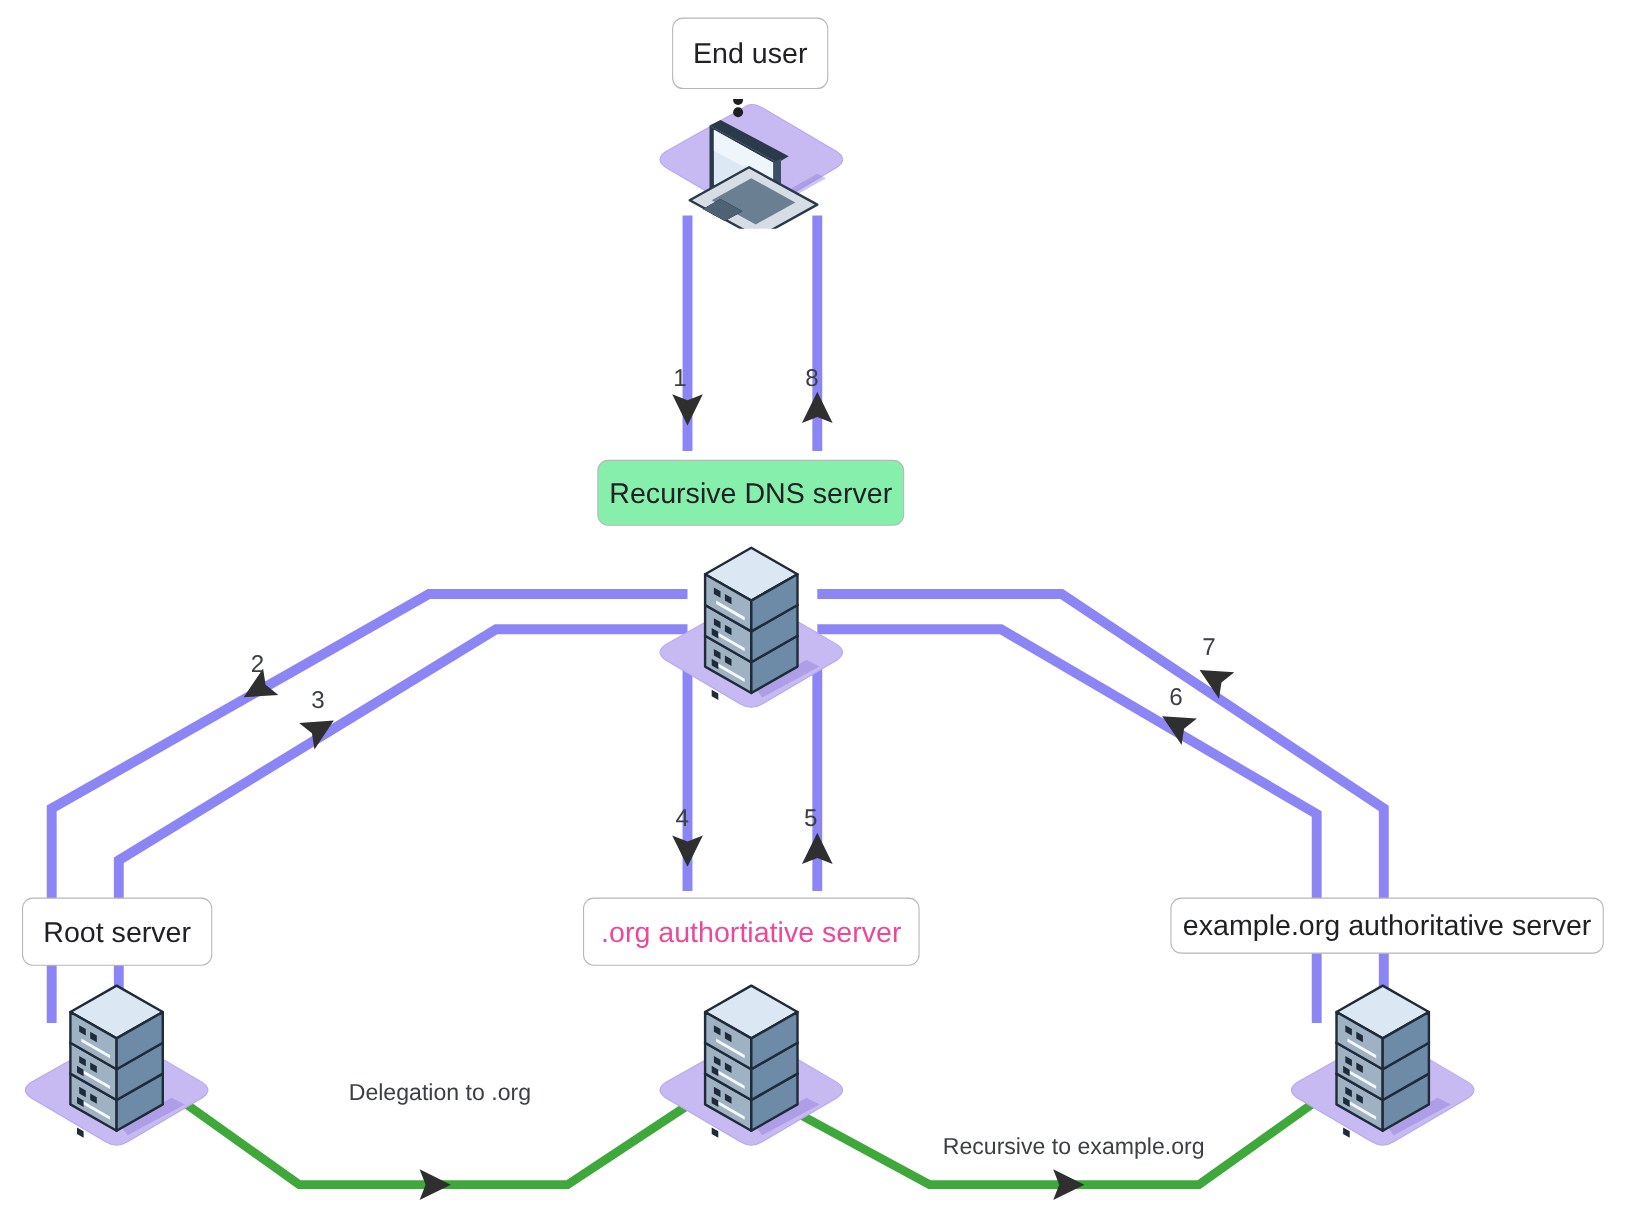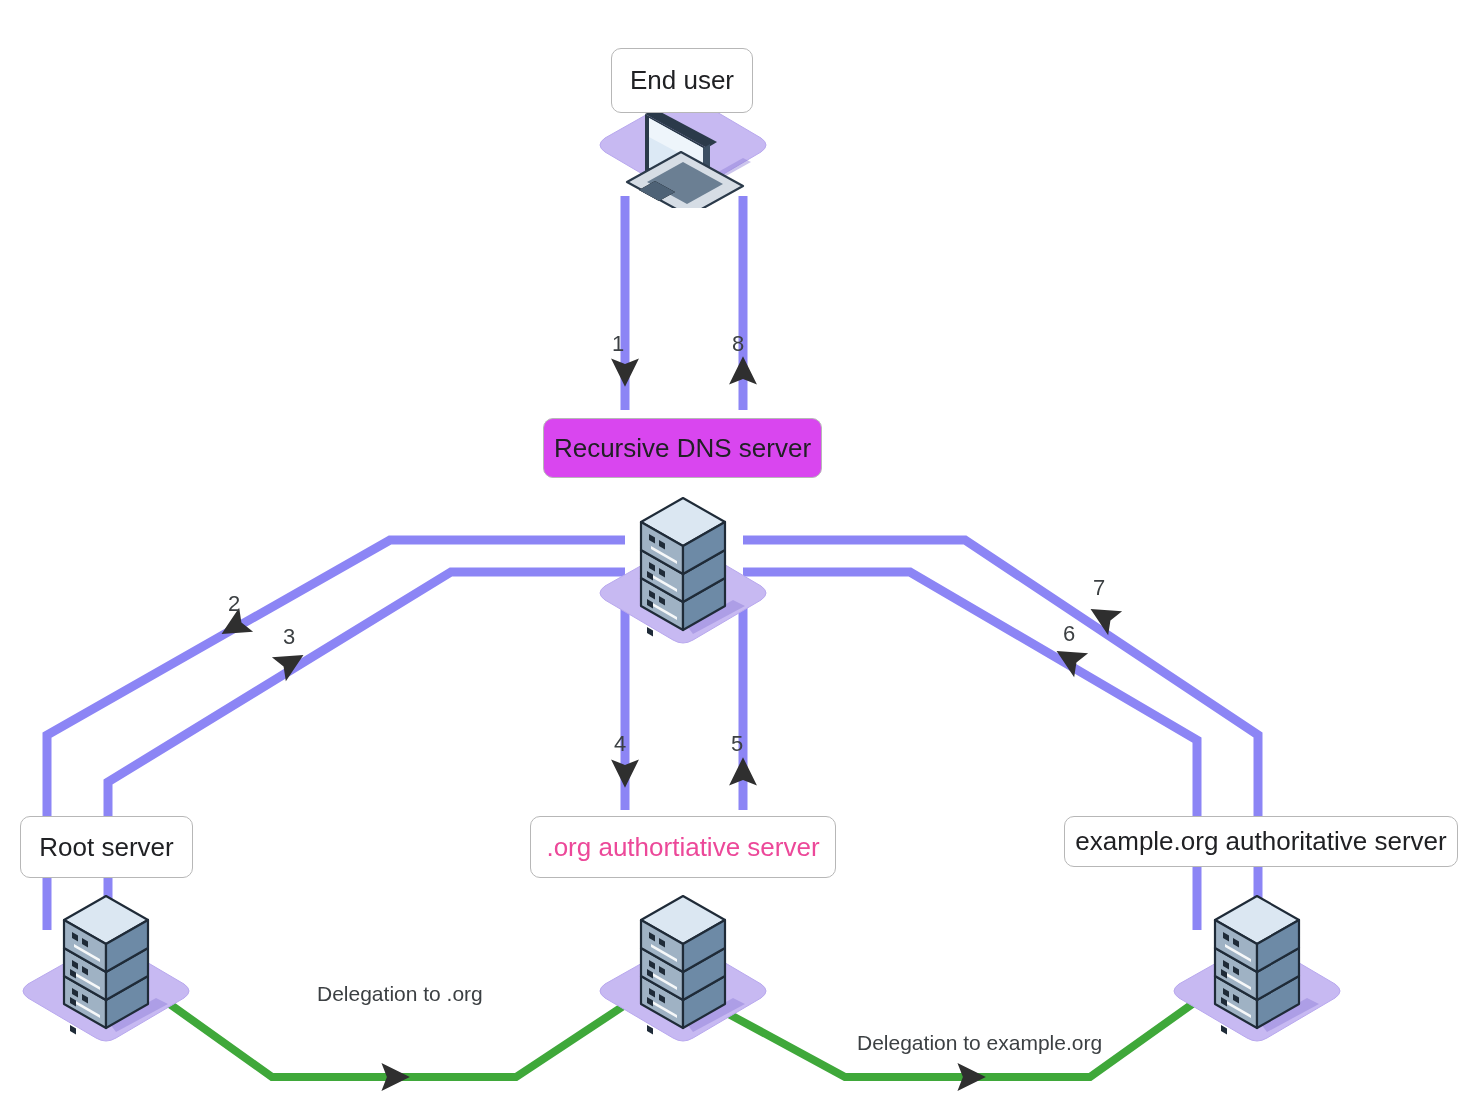--- a/index.html
+++ b/index.html
@@ -265,24 +265,24 @@
         <path d="M 743.00 757.15 L 756.94 785.54 L 743.00 780.10 L 729.06 785.54 Z"></path>
         <path d="M 1056.54 651.08 L 1088.10 653.20 L 1076.42 662.55 L 1074.16 677.34 Z"></path>
         <path d="M 1090.54 609.08 L 1122.10 611.20 L 1110.42 620.55 L 1108.16 635.34 Z"></path>
         <path d="M 743.00 356.15 L 756.94 384.54 L 743.00 379.10 L 729.06 384.54 Z"></path>
         <path d="M 409.85 1077.00 L 381.46 1090.94 L 386.90 1077.00 L 381.46 1063.06 Z"></path>
         <path d="M 985.85 1077.00 L 957.46 1090.94 L 962.90 1077.00 L 957.46 1063.06 Z"></path>
       </g>
   </svg>
 
   <div id="node-layer">
-      <div class="node-box" style="left: 611px; top: 16px; width: 142px; height: 65px; border-color: rgb(183, 183, 183); background: rgb(255, 255, 255); color: rgb(32, 33, 36); margin-top: 32px;">
+      <div class="node-box" style="left: 611px; top: 16px; width: 142px; height: 65px; border-color: rgb(183, 183, 183); background: rgb(255, 255, 255); color: rgb(32, 33, 36);">
         <span>End user</span>
       </div>
-      <div class="node-box" style="left: 543px; top: 418px; width: 279px; height: 60px; border-color: rgb(183, 183, 183); background: #d946ef; color: rgb(32, 33, 36);">
+      <div class="node-box" style="left: 543px; top: 418px; width: 279px; height: 60px; border-color: rgb(183, 183, 183); background: #86efac; color: rgb(32, 33, 36);">
         <span>Recursive DNS server</span>
       </div>
       <div class="node-box" style="left: 20px; top: 816px; width: 173px; height: 62px; border-color: rgb(183, 183, 183); background: rgb(255, 255, 255); color: rgb(32, 33, 36);">
         <span>Root server</span>
       </div>
       <div class="node-box" style="left: 530px; top: 816px; width: 306px; height: 62px; border-color: rgb(183, 183, 183); background: rgb(255, 255, 255); color: #ec4899;">
         <span>.org authortiative server</span>
       </div>
       <div class="node-box" style="left: 1064px; top: 816px; width: 394px; height: 51px; border-color: rgb(183, 183, 183); background: rgb(255, 255, 255); color: rgb(32, 33, 36);">
         <span>example.org authoritative server</span>
@@ -292,16 +292,16 @@
   <div id="label-layer">
       <div class="edge-label num" style="left: 612px; top: 331px;">1</div>
       <div class="edge-label num" style="left: 228px; top: 591px;">2</div>
       <div class="edge-label num" style="left: 283px; top: 624px;">3</div>
       <div class="edge-label num" style="left: 614px; top: 731px;">4</div>
       <div class="edge-label num" style="left: 731px; top: 731px;">5</div>
       <div class="edge-label num" style="left: 1063px; top: 621px;">6</div>
       <div class="edge-label num" style="left: 1093px; top: 575px;">7</div>
       <div class="edge-label num" style="left: 732px; top: 331px;">8</div>
       <div class="edge-label" style="left: 317px; top: 982px;">Delegation to .org</div>
-      <div class="edge-label" style="left: 857px; top: 1031px;">Delegation to example.org</div>
+      <div class="edge-label" style="left: 857px; top: 1031px;">Recursive to example.org</div>
     </div>
 
 </div>
 
 </body></html>

